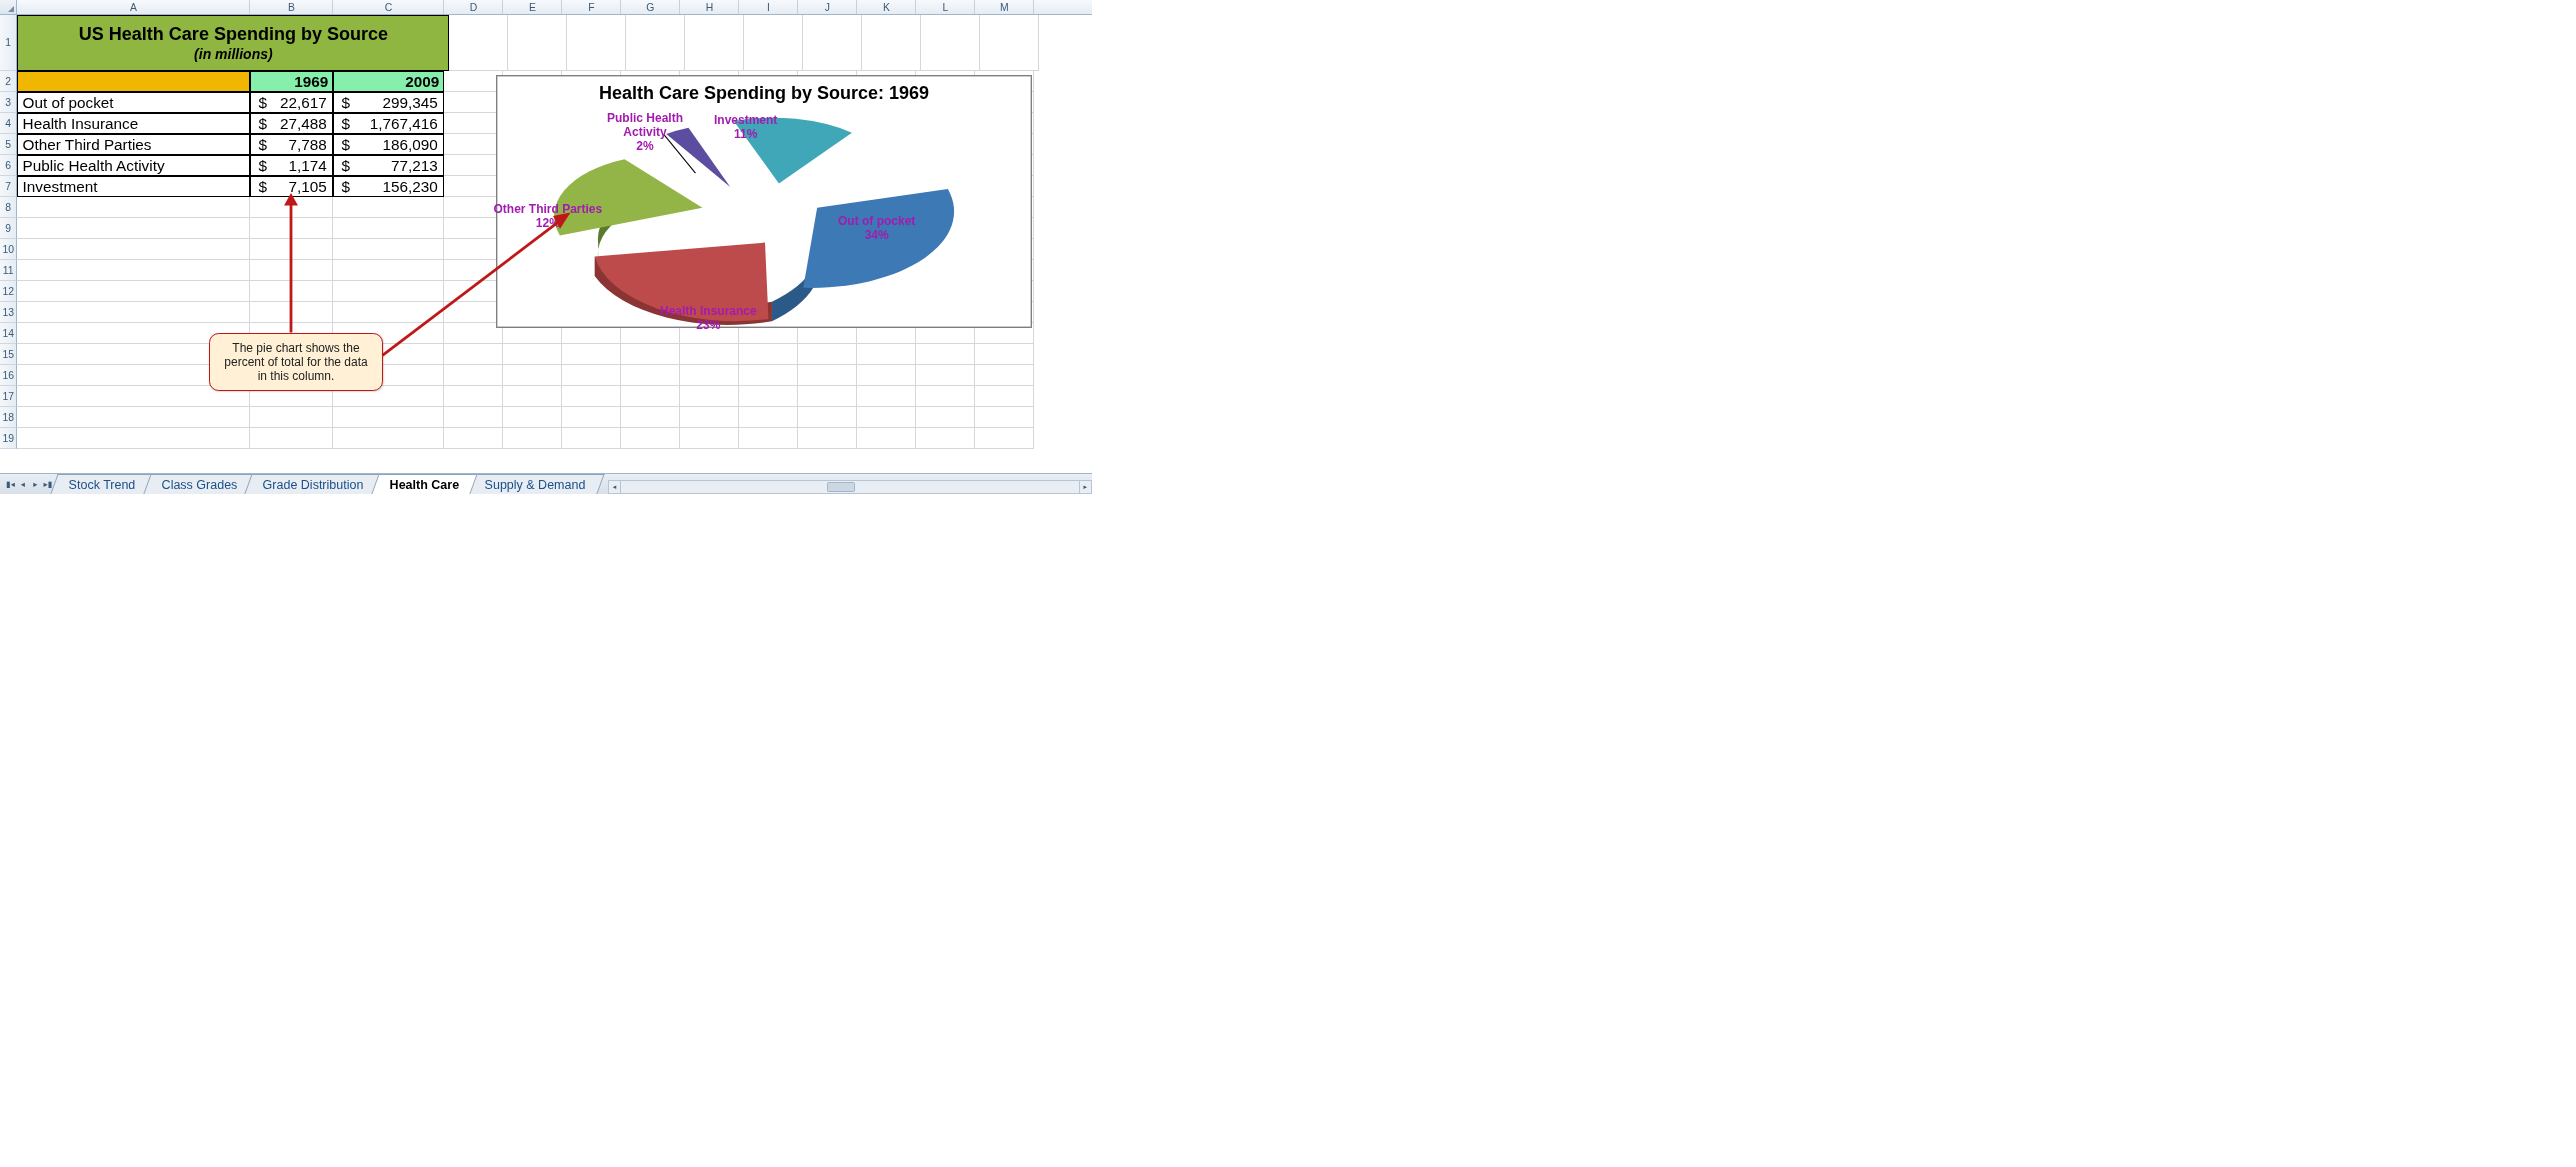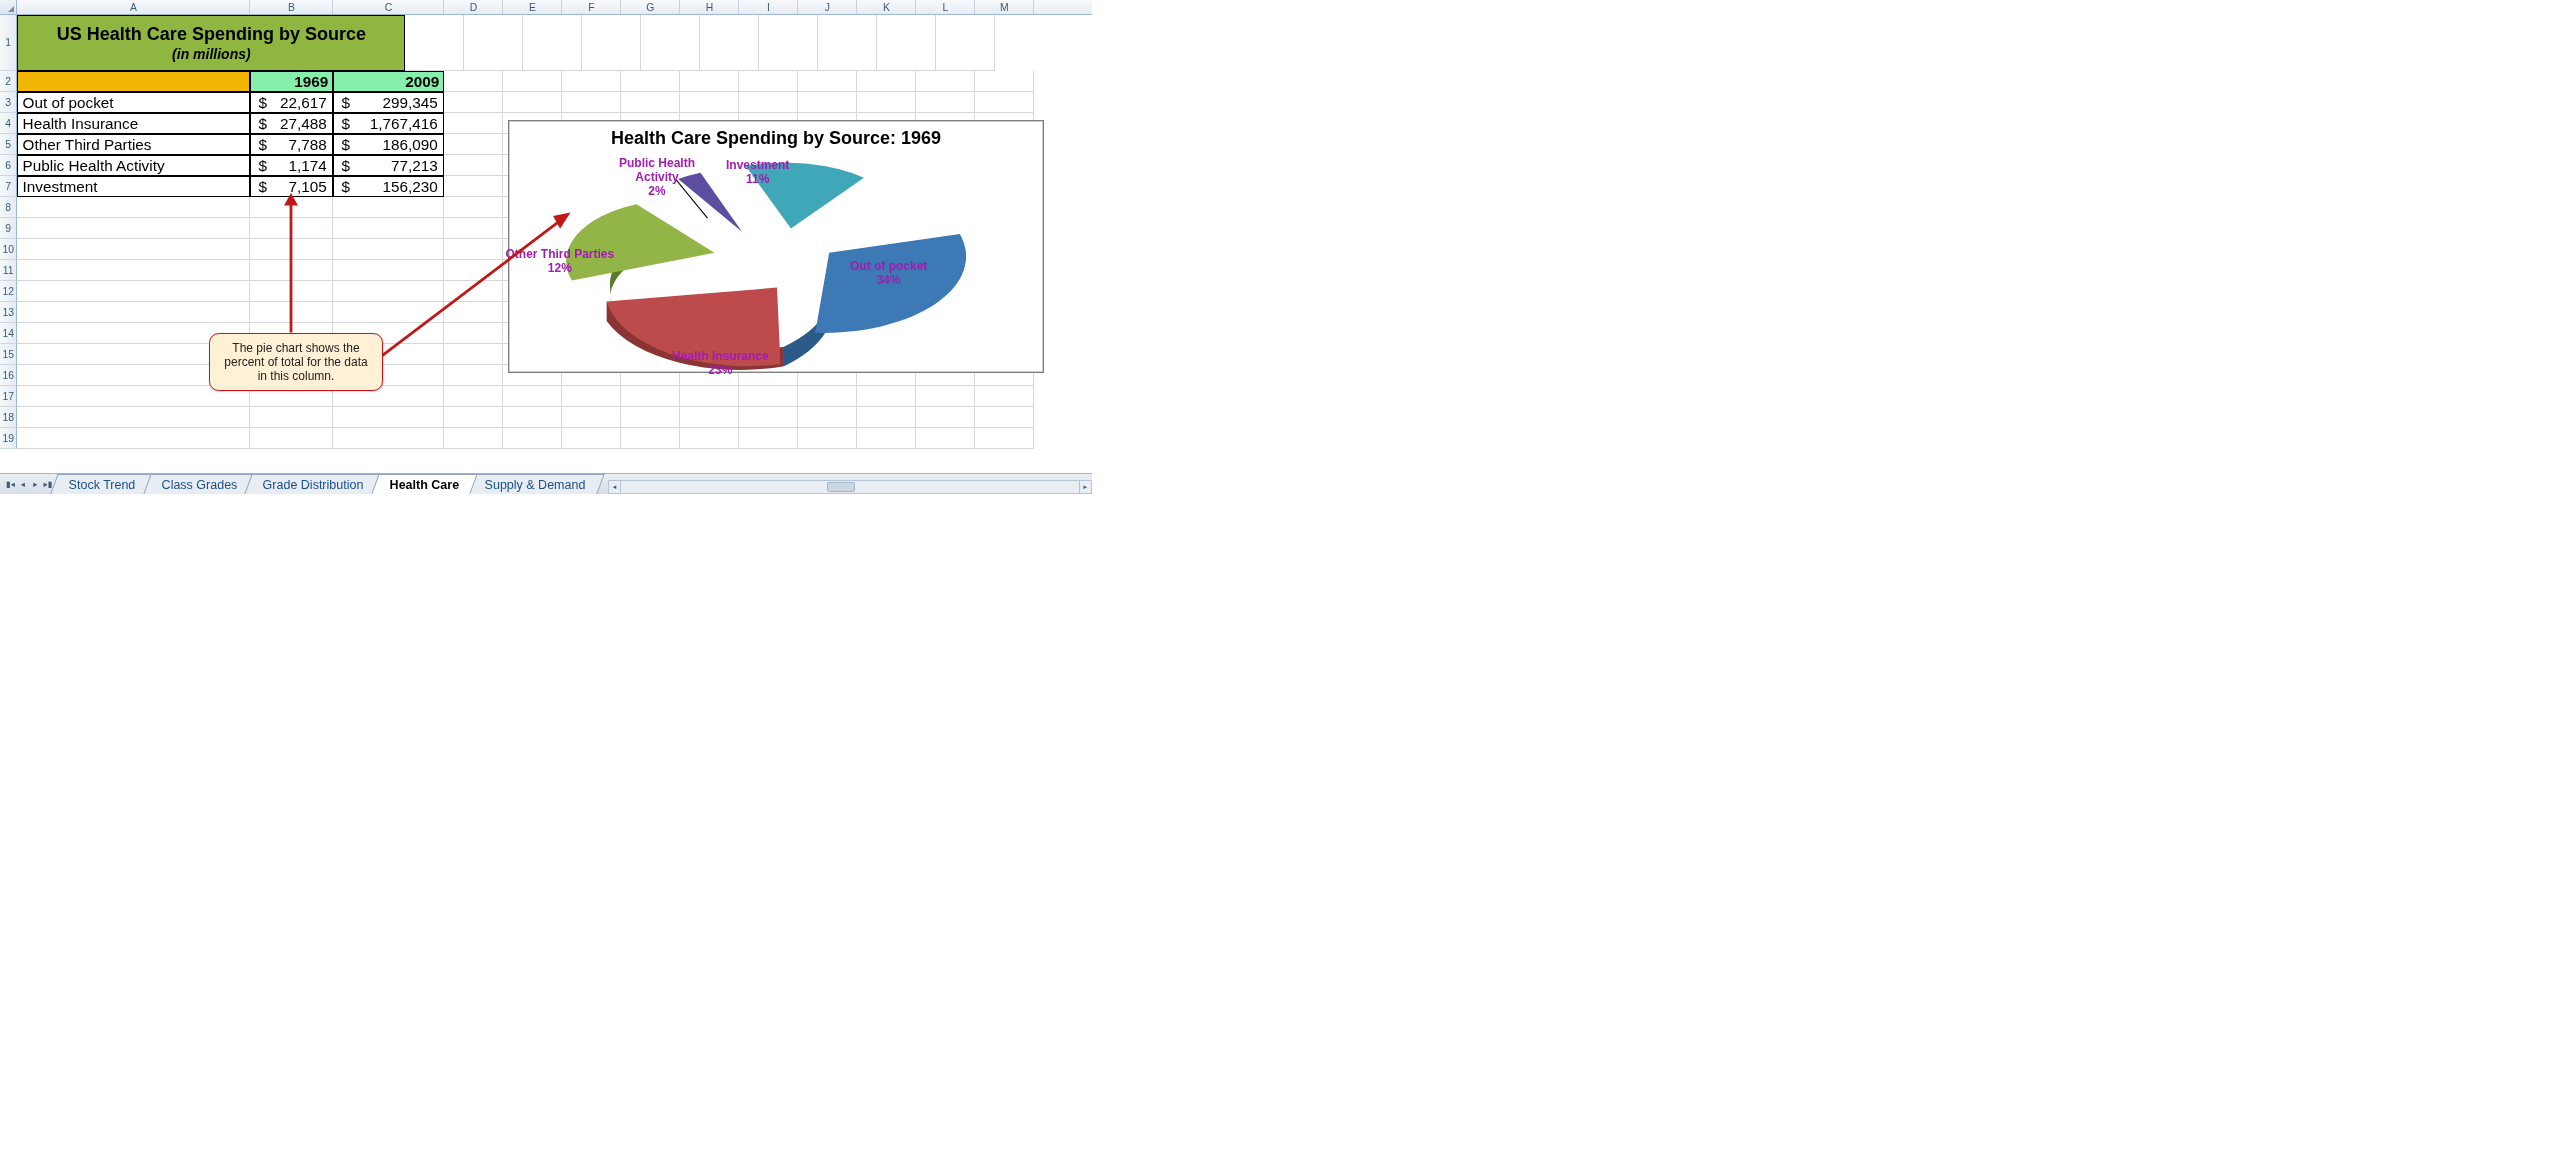--- a/index.html
+++ b/index.html
@@ -107,26 +107,25 @@
     border:0.7px solid #000;
     font-family: Arial, sans-serif;
     justify-content:space-between;
   }
   .data-num .ds{padding-left:2.8px;}
   .data-num .dv{padding-right:1.4px;}
 
   
   .chart {
     position:absolute;
-    left:508px; top:75px;
+    left:496px; top:75px;
     width:536px; height:253px;
     background:#fff;
     border:0.7px solid #7e7e7e;
     box-shadow: 0 0 0 0.7px #bbb inset;
-    margin-top: 45px;
   }
   .chart-title{
     text-align:center;
     font-weight:bold;
     font-size:18px;
     padding:7px 0 2.8px;
   }
   .pie-wrap{position:relative;width:100%;height:292px;}
 
   
@@ -233,21 +232,21 @@
     <div class="colhdr cRest">J</div>
     <div class="colhdr cRest">K</div>
     <div class="colhdr cRest">L</div>
     <div class="colhdr cRest">M</div>
   </div>
 
   <div class="grid">
 
     <div class="row r1">
       <div class="rowhdr">1</div>
-      <div class="cell title-cell" style="width:388px">
+      <div class="cell title-cell" style="width:432px">
         <div class="title-main">US Health Care Spending by Source</div>
         <div class="title-sub">(in millions)</div>
       </div>
       <div class="cell cD"></div>
       <div class="cell cRest"></div>
       <div class="cell cRest"></div>
       <div class="cell cRest"></div>
       <div class="cell cRest"></div>
       <div class="cell cRest"></div>
       <div class="cell cRest"></div>

